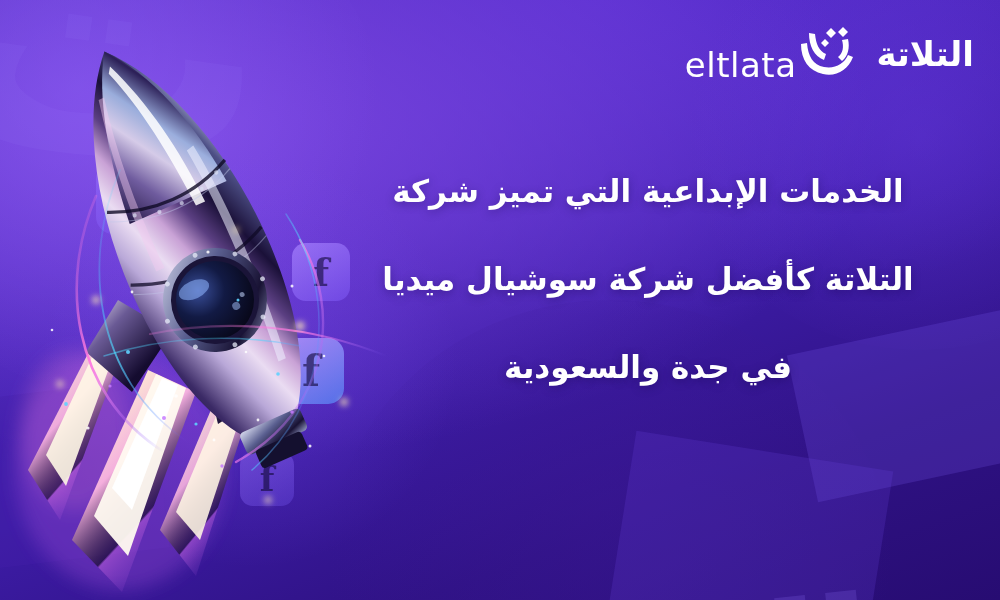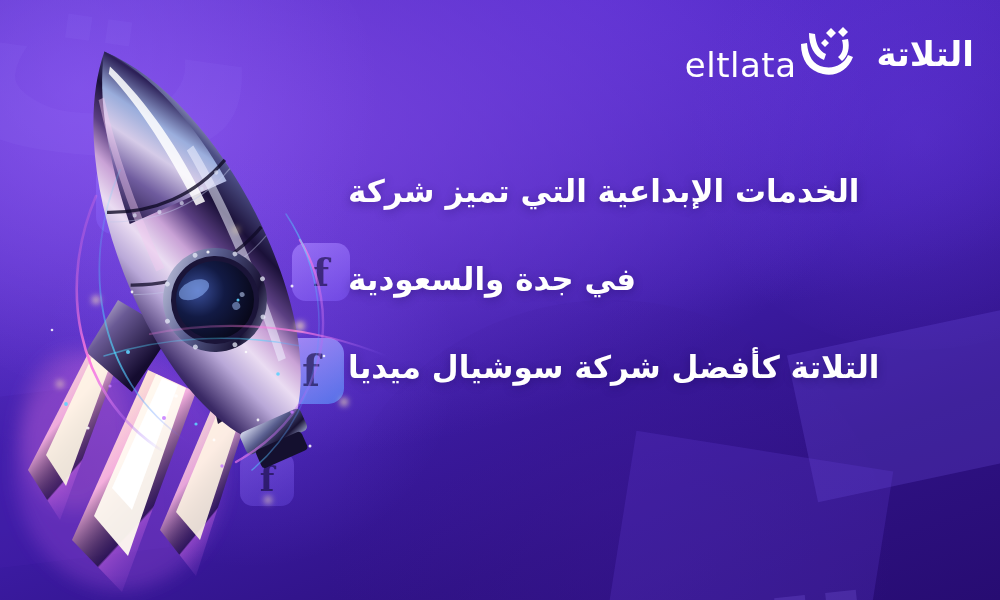--- a/index.html
+++ b/index.html
@@ -65,21 +65,21 @@
         display:flex;align-items:flex-end;}
   .logo-top{display:flex;align-items:center;gap:14px;}
   .logo-mark{width:64px;height:56px;}
   .logo-ar{color:#ffffff;font-size:34px;font-weight:700;letter-spacing:1px;
            line-height:1;white-space:nowrap;}
   .logo-latin{color:#ffffff;font-size:34px;font-weight:400;letter-spacing:.5px;
               line-height:1;margin-top:8px;margin-right:2px;}
 
   
   .headline{position:absolute;right:52px;top:176px;width:600px;
-            text-align:left;direction:rtl;}
+            text-align:center;direction:rtl;}
   .headline .ln{color:#ffffff;font-size:31px;font-weight:700;
                 line-height:1;margin:0 0 57px 0;white-space:nowrap;
                 text-shadow:0 2px 10px rgba(20,5,70,.35);}
   .headline .ln:last-child{margin-bottom:0;}
 </style>
 </head>
 <body>
 
 <div class="banner">
 
@@ -319,17 +319,17 @@
             <path d="M27,13 L31,17 L27,21 L23,17 Z"></path>
           </g>
         </svg>
       </span>
     </div>
     <div class="logo-latin">eltlata</div>
   </div>
 
   <div class="headline">
     <p class="ln">الخدمات الإبداعية التي تميز شركة</p>
+    <p class="ln">التلاتة كأفضل شركة سوشيال ميديا</p>
     <p class="ln">في جدة والسعودية</p>
-    <p class="ln">التلاتة كأفضل شركة سوشيال ميديا</p>
   </div>
 
 </div>
 
 </body></html>

